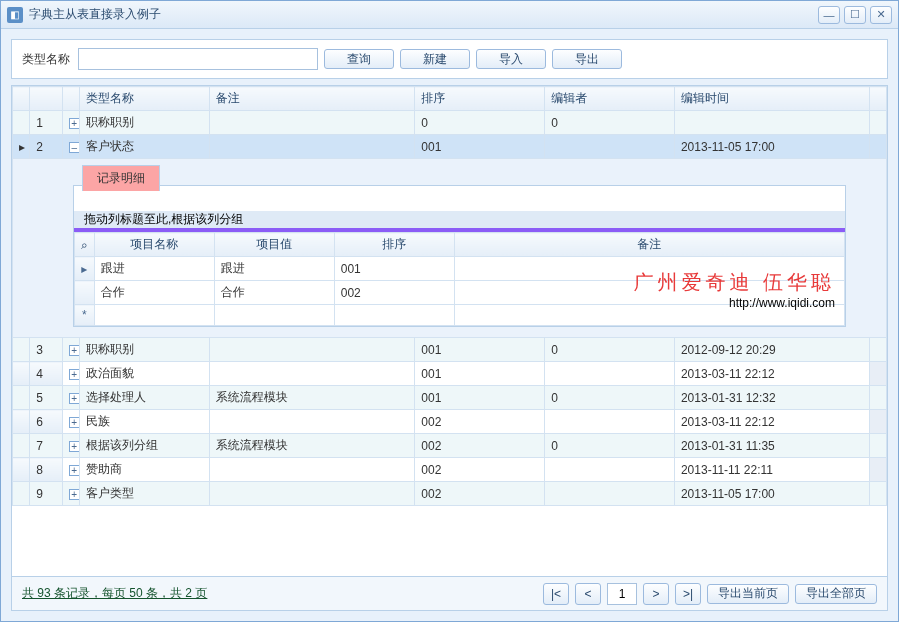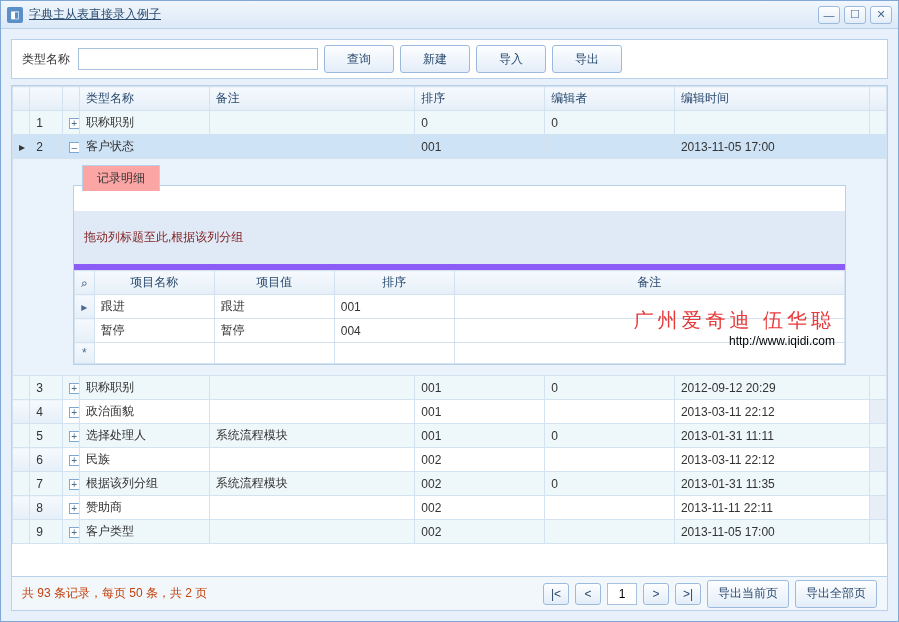--- a/index.html
+++ b/index.html
@@ -1,50 +1,50 @@
 <!DOCTYPE html>
 <html><head>
 <meta charset="utf-8">
 <style>
 * { box-sizing: border-box; margin: 0; padding: 0; font-family: "Microsoft YaHei", Arial, sans-serif; font-size: 12px; }
 body { background: #d4e5f7; padding: 0; }
 .window { width: 899px; height: 622px; background: #e8f1fb; border: 1px solid #7fa8d6; display: flex; flex-direction: column; }
 .titlebar { height: 28px; background: linear-gradient(#f0f6fc, #dce9f7); border-bottom: 1px solid #b8d0e8; display: flex; align-items: center; padding: 0 6px; }
 .titlebar .app-icon { width: 16px; height: 16px; background: #5b8fc7; border-radius: 2px; margin-right: 6px; display: inline-flex; align-items: center; justify-content: center; color: #fff; font-size: 10px; }
-.titlebar .title { flex: 1; color: #2a4a6e; text-decoration: underline; }
+.titlebar .title { flex: 1; color: #2a4a6e; }
 .titlebar .win-btn { width: 22px; height: 18px; margin-left: 4px; border: 1px solid #9cbade; background: linear-gradient(#fdfeff,#e3edf8); border-radius: 3px; display: inline-flex; align-items: center; justify-content: center; color: #4a6a90; cursor: pointer; font-size: 11px; }
 .client { flex: 1; padding: 10px; display: flex; flex-direction: column; gap: 6px; overflow: hidden; }
 .searchbar { height: 40px; background: #fff; border: 1px solid #b8d0e8; display: flex; align-items: center; padding: 0 10px; gap: 6px; }
 .searchbar label { color: #333; margin-right: 2px; }
 .searchbar input[type=text] { width: 240px; height: 22px; border: 1px solid #a7c1de; padding: 0 4px; }
-.btn { min-width: 70px; height: 28px; border: 1px solid #9cbade; background: linear-gradient(#fdfeff,#e3edf8); border-radius: 3px; color: #2a4a6e; cursor: pointer; padding: 0 10px; }
+.btn { min-width: 70px; height: 20px; border: 1px solid #9cbade; background: linear-gradient(#fdfeff,#e3edf8); border-radius: 3px; color: #2a4a6e; cursor: pointer; padding: 0 10px; }
 .grid-wrap { flex: 1; border: 1px solid #b8d0e8; background: #fff; display: flex; flex-direction: column; overflow: hidden; }
 .grid-scroll { flex: 1; overflow: auto; }
 table.grid { border-collapse: collapse; width: 100%; table-layout: fixed; }
 table.grid th, table.grid td { border: 1px solid #d3e2f1; padding: 3px 6px; text-align: left; color: #333; height: 22px; overflow: hidden; white-space: nowrap; }
 table.grid th { background: linear-gradient(#f6fafd,#e5eef8); color: #2a4a6e; font-weight: normal; }
 table.grid tr.evenrow td { background: #eef7f9; }
 table.grid tr.selrow td { background: #cfe3f7; }
 .rowhead { width: 30px; text-align: right; background: linear-gradient(#f6fafd,#e5eef8); }
 .rowind { width: 14px; text-align: center; background: linear-gradient(#f6fafd,#e5eef8); color: #4a6a90; }
 .expander { display: inline-block; width: 11px; height: 11px; border: 1px solid #7fa8d6; text-align: center; line-height: 9px; font-size: 10px; color: #4a6a90; margin-right: 4px; cursor: pointer; background: #fff; }
 .detail-cell { padding: 0 !important; background: #eaf2fb !important; }
 .detail-wrap { margin: 6px 40px 10px 60px; border: 1px solid #b8d0e8; background: #fff; position: relative; }
 .detail-tab { display: inline-block; padding: 4px 14px; border: 1px solid #b8d0e8; border-bottom: none; background: #fca5a5; margin-left: 8px; margin-top: -1px; position: relative; top: -20px; }
 .detail-inner { padding: 0; }
-.groupbar { background: #dfeaf6; padding: 18px 10px; color: #7f1d1d; border-bottom: 6px solid #8b5cf6; }
+.groupbar { background: #dfeaf6; padding: 0 10px; color: #000000; border-bottom: 4px solid #8b5cf6; }
 table.sub { border-collapse: collapse; width: 100%; }
 table.sub th, table.sub td { border: 1px solid #d3e2f1; padding: 3px 6px; text-align: left; height: 20px; font-size: 12px; }
 table.sub th { background: linear-gradient(#f6fafd,#e5eef8); color: #2a4a6e; font-weight: normal; text-align: center; }
 table.sub td.ind { width: 14px; text-align: center; background: linear-gradient(#f6fafd,#e5eef8); color: #4a6a90; }
 .watermark { position: absolute; right: 10px; bottom: 16px; text-align: right; pointer-events: none; }
 .watermark .l1 { font-size: 20px; color: #e83a3a; letter-spacing: 4px; }
 .watermark .l2 { font-size: 12px; color: #000000; }
 .footer { height: 34px; border-top: 1px solid #b8d0e8; display: flex; align-items: center; padding: 0 10px; gap: 6px; background: #f2f7fc; }
-.footer .info { flex: 1; color: #c2410c; }
+.footer .info { flex: 1; color: #14532d; text-decoration: underline; }
 .pgbtn { width: 26px; height: 22px; border: 1px solid #9cbade; background: linear-gradient(#fdfeff,#e3edf8); border-radius: 3px; color: #2a4a6e; cursor: pointer; }
 .pginput { width: 30px; height: 22px; border: 1px solid #a7c1de; text-align: center; }
 .vscroll-spacer { width: 16px; background: #e8eef6; }
 </style>
 </head>
 <body>
 
 <div class="window">
   <div class="titlebar">
     <span class="app-icon">◧</span>
@@ -139,23 +139,23 @@
                         <tbody>
                           <tr>
                             <td class="ind">▸</td>
                             <td>跟进</td>
                             <td>跟进</td>
                             <td>001</td>
                             <td></td>
                           </tr>
                           <tr>
                             <td class="ind"></td>
-                            <td>暂停</td>
-                            <td>暂停</td>
-                            <td>004</td>
+                            <td>合作</td>
+                            <td>合作</td>
+                            <td>002</td>
                             <td></td>
                           </tr>
                           <tr>
                             <td class="ind">*</td>
                             <td></td>
                             <td></td>
                             <td></td>
                             <td></td>
                           </tr>
                         </tbody>
@@ -189,21 +189,21 @@
                 <td class="vscroll-spacer"></td>
               </tr>
               <tr class="evenrow">
                 <td class="rowind"></td>
                 <td class="rowhead">5</td>
                 <td><span class="expander">+</span></td>
                 <td>选择处理人</td>
                 <td>系统流程模块</td>
                 <td>001</td>
                 <td>0</td>
-                <td>2013-01-31 11:11</td>
+                <td>2013-01-31 12:32</td>
                 <td class="vscroll-spacer"></td>
               </tr>
               <tr>
                 <td class="rowind"></td>
                 <td class="rowhead">6</td>
                 <td><span class="expander">+</span></td>
                 <td>民族</td>
                 <td></td>
                 <td>002</td>
                 <td></td>

